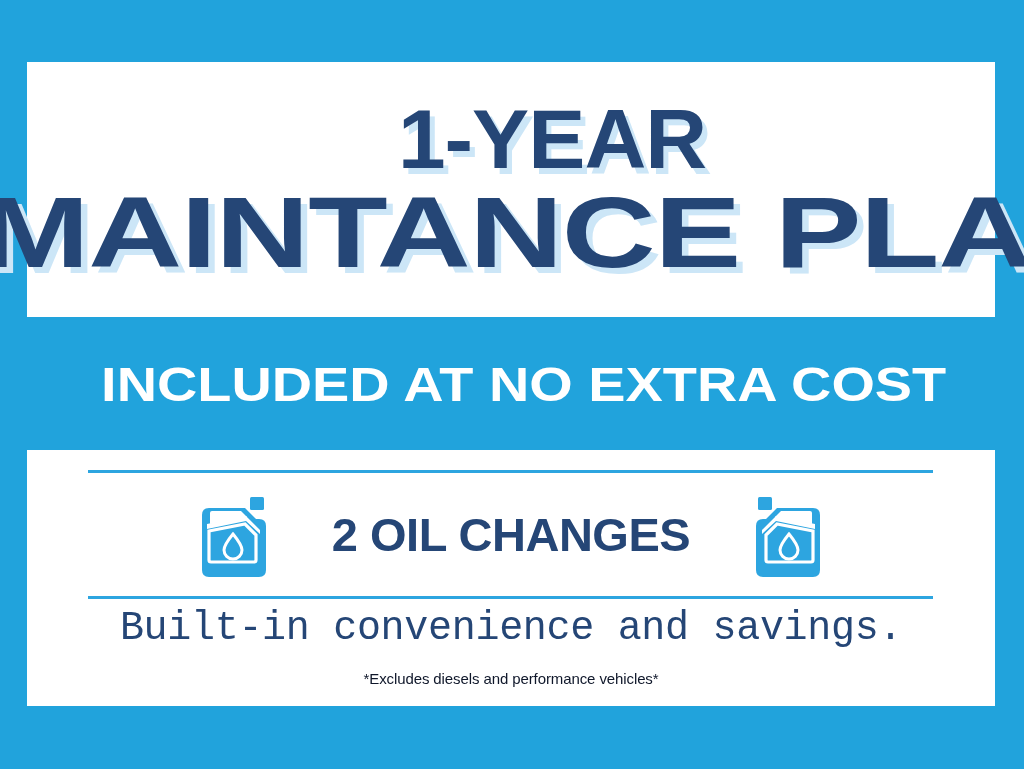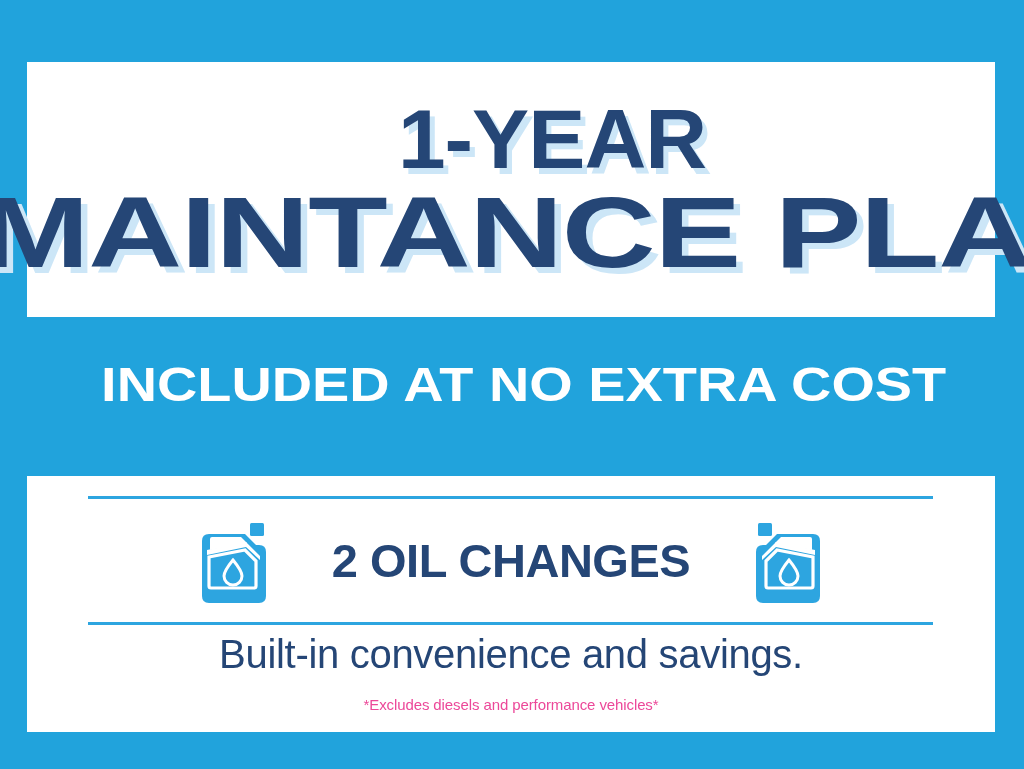--- a/index.html
+++ b/index.html
@@ -84,21 +84,21 @@
     letter-spacing: 0px;
     white-space: nowrap;
     transform: scaleX(1.14);
     text-transform: uppercase;
   }
 
   
   .details-card {
     position: absolute;
     left: 27px;
-    top: 476px;
+    top: 450px;
     width: 968px;
     height: 256px;
     background: #ffffff;
   }
 
   .divider {
     position: absolute;
     left: 61px;
     width: 845px;
     height: 3px;
@@ -138,34 +138,34 @@
   }
 
   
   .tagline {
     position: absolute;
     left: 0;
     top: 156px;
     width: 968px;
     text-align: center;
     color: #254676;
-    font-family: Liberation Sans, sans-serif;
+    font-family: Liberation Mono, monospace;
     font-weight: normal;
     font-size: 40px;
     letter-spacing: -0.3px;
     white-space: nowrap;
   }
 
   .fineprint {
     position: absolute;
     left: 0;
     top: 220px;
     width: 968px;
     text-align: center;
-    color: #ec4899;
+    color: #0f172a;
     font-family: "Liberation Sans", sans-serif;
     font-weight: normal;
     font-size: 15px;
     letter-spacing: -0.1px;
     white-space: nowrap;
   }
 </style>
 </head>
 <body>
 

